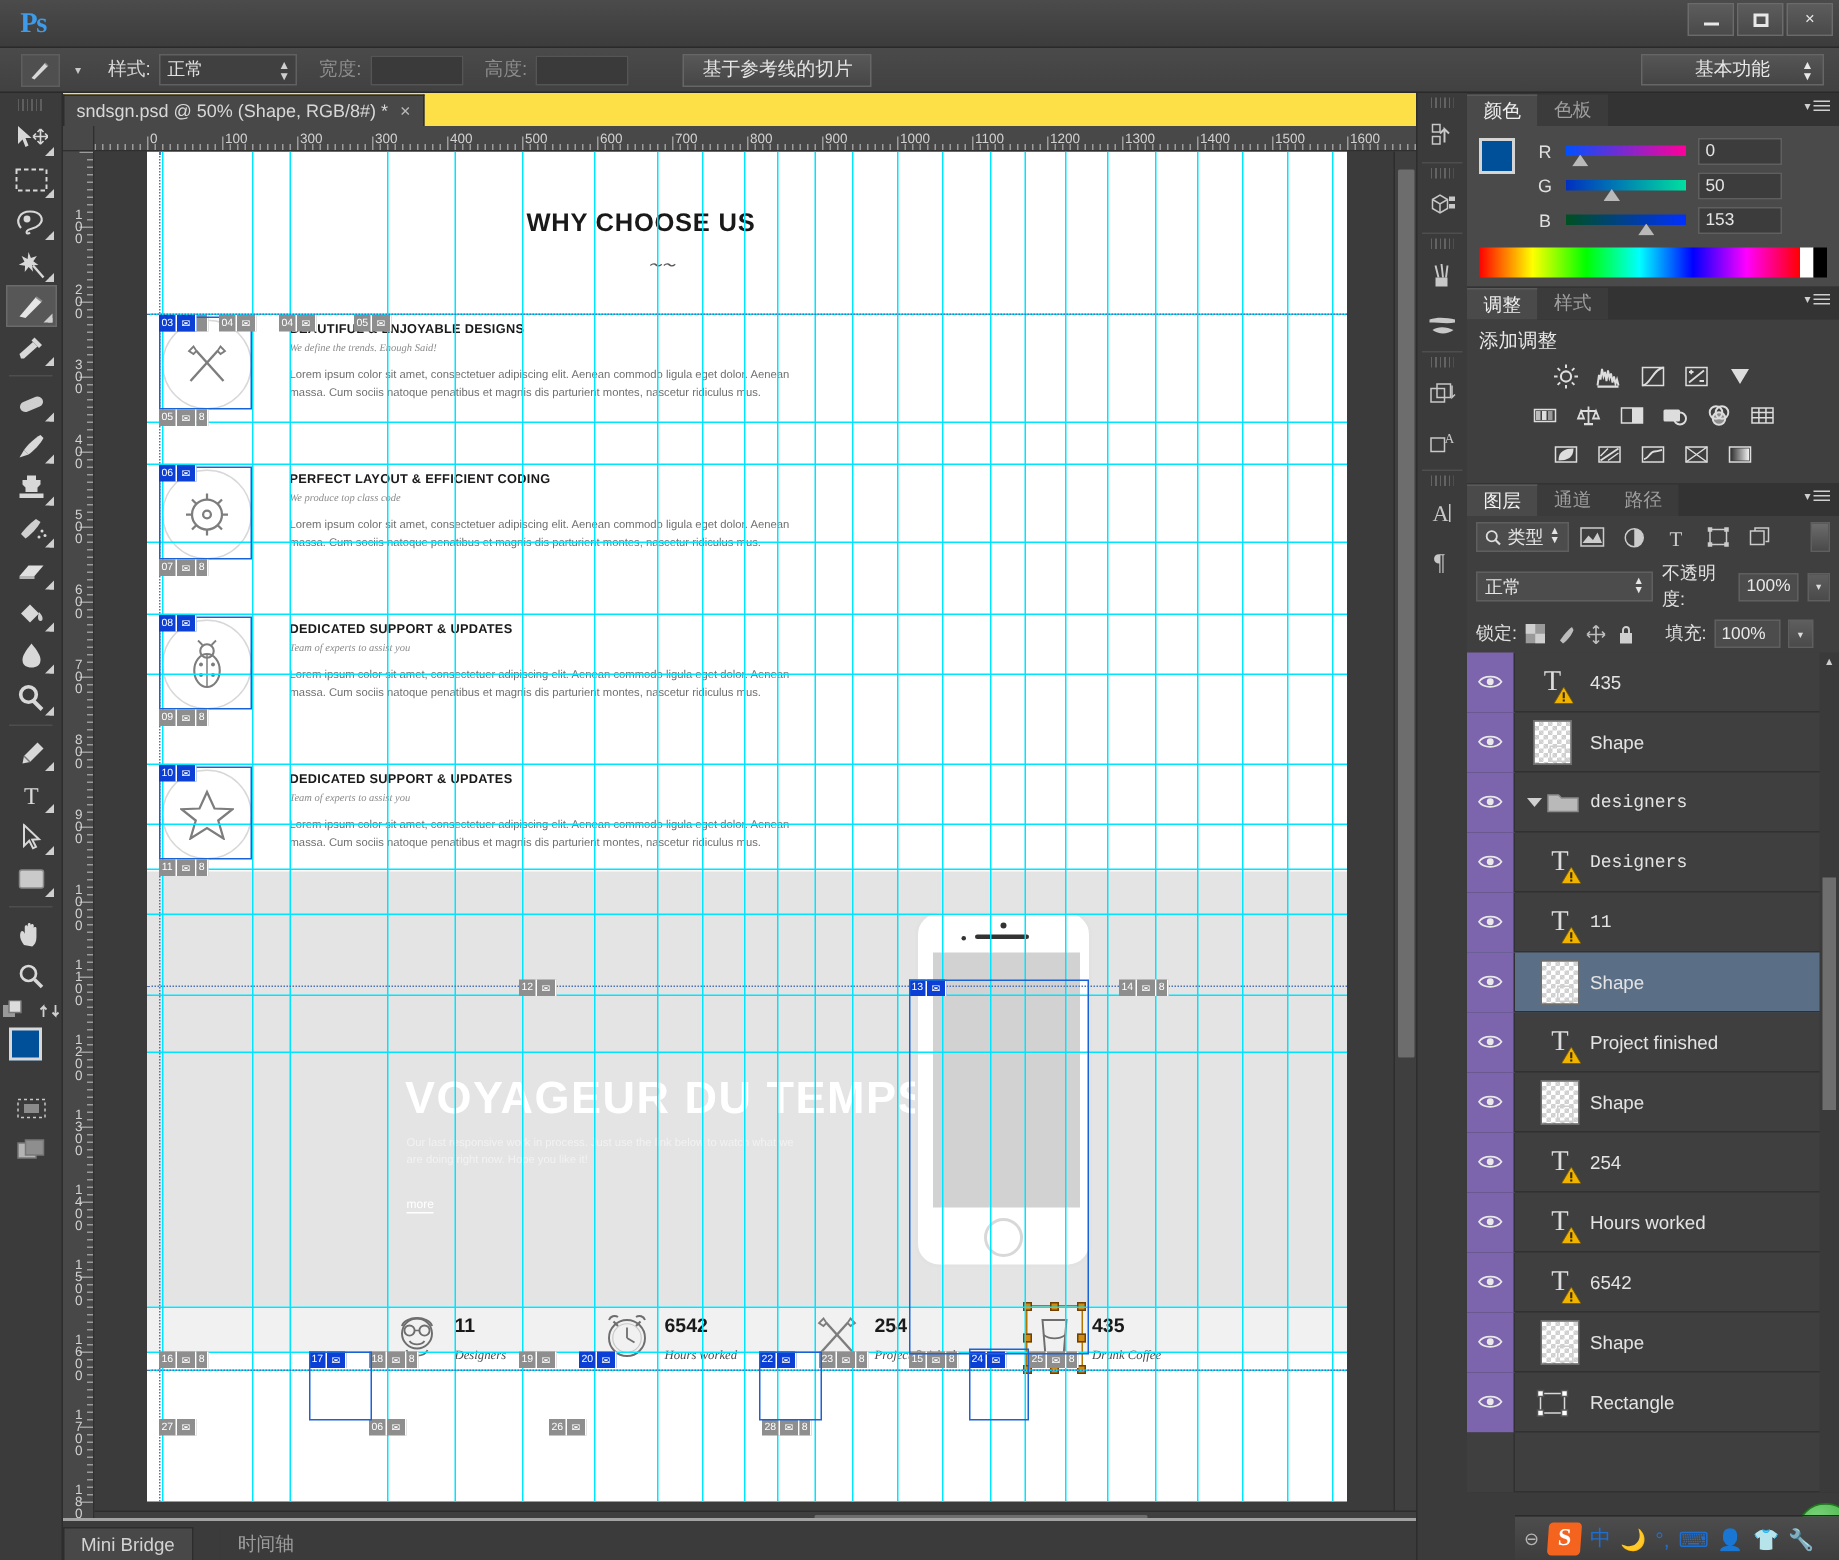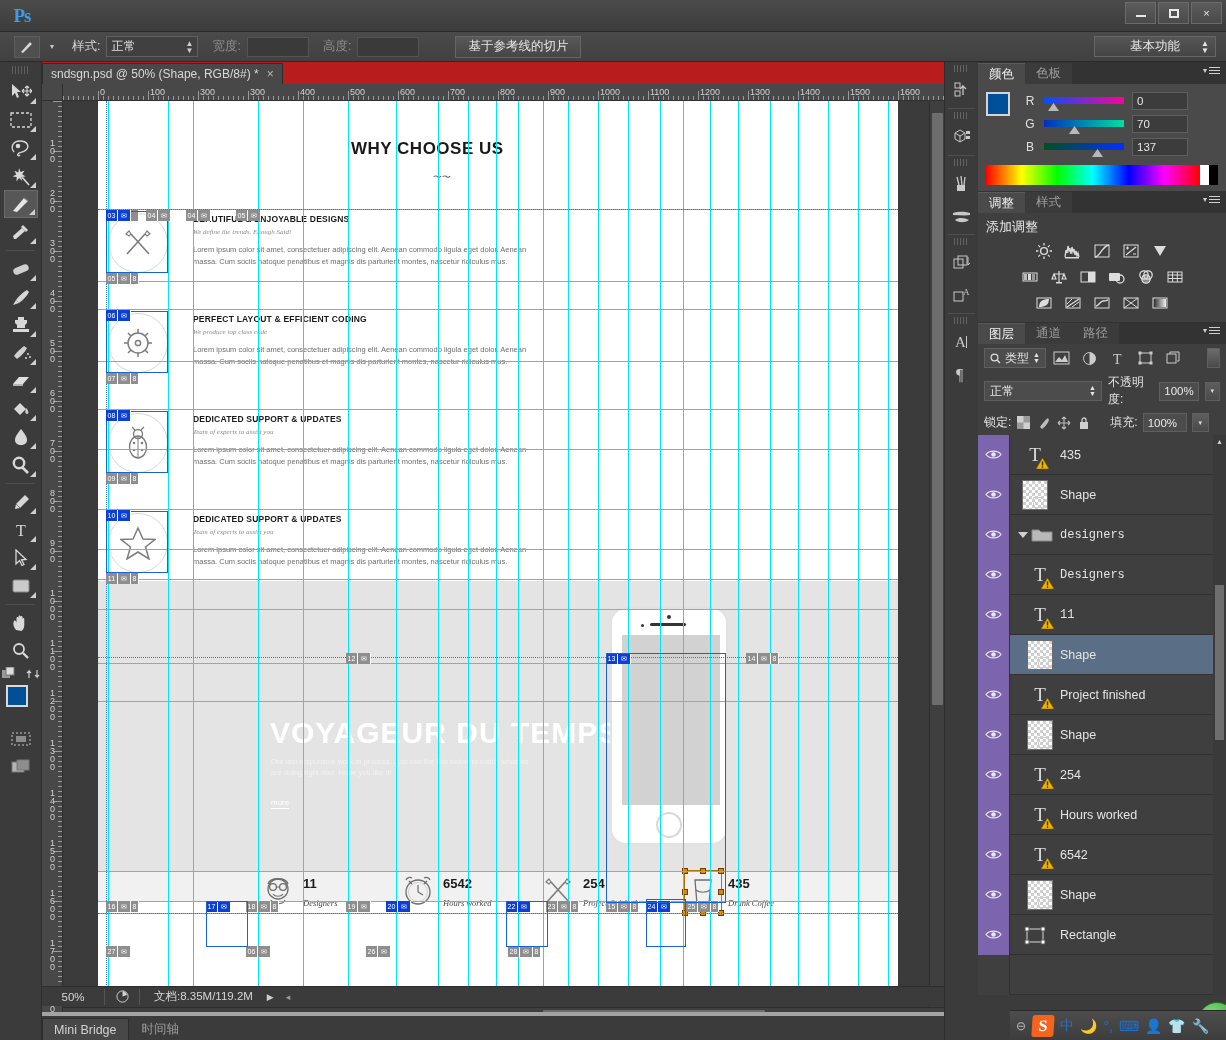--- a/index.html
+++ b/index.html
@@ -69,21 +69,21 @@
   .swatches { position:relative; width:34px; height:32px; margin:4px auto 0; }
   .sw-fg { position:absolute; left:2px; top:0; width:22px; height:22px;
     border:2px solid #d8d8d8; }
   .sw-bg { position:absolute; left:12px; top:10px; width:22px; height:22px;
     border:2px solid #a8a8a8; background:#fff; z-index:-1;}
   .tinyicons { display:flex; justify-content:center; gap:8px; margin-top:2px;}
 
   
   .docwin { position:absolute; left:42px; top:62px; width:902px; height:978px;
     background:#3b3b3b; }
-  .doctabs { height:22px; background:#b91c1c; display:flex; align-items:flex-end; }
+  .doctabs { height:22px; background:#fde047; display:flex; align-items:flex-end; }
   .doctab { height:21px; background:#484848; border:1px solid #2d2d2d;
     border-bottom:none; padding:0 8px; display:flex; align-items:center;
     gap:8px; color:#d8d8d8; font-size:12px; }
   .doctab .x { font-size:12px; color:#b8b8b8; }
   .ruler-corner { position:absolute; left:0; top:22px; width:21px; height:17px;
     background:#484848; border-right:1px solid #2f2f2f; border-bottom:1px solid #2f2f2f; }
   .ruler-h { position:absolute; left:21px; top:22px; width:881px; height:17px;
     background:#484848; border-bottom:1px solid #2f2f2f; overflow:hidden; }
   .ruler-v { position:absolute; left:0; top:39px; width:21px; height:920px;
     background:#484848; border-right:1px solid #2f2f2f; overflow:hidden; }
@@ -152,22 +152,22 @@
     background:#6d6d6d; border-radius:1px;}
 
   .statusbar { position:absolute; left:0; bottom:34px; width:902px; height:20px;
     background:#3b3b3b; display:flex; align-items:center; font-size:11.5px;
     color:#d6d6d6; border-top:1px solid #2d2d2d; }
   .sb-zoom { width:62px; text-align:center; }
   .sb-div { width:1px; height:16px; background:#555; }
   .sb-doc { padding-left:14px; }
 
   .bottomtabs { position:absolute; left:0; bottom:0; width:902px; height:28px;
-    background:#3b3b3b; display:flex; align-items:flex-end; gap:0;
-    border-top:4px solid #a3a3a3; }
+    background:#3b3b3b; display:flex; align-items:flex-end; gap:17px;
+    border-top:2px solid #a3a3a3; }
   .btab { height:22px; padding:0 11px; display:flex; align-items:center;
     font-size:12.5px; color:#d2d2d2; background:#484848; border:1px solid #2d2d2d;
     border-bottom:none; margin-right:1px; }
   .btab.inactive { background:#3b3b3b; color:#9c9c9c; border-color:transparent; }
 
   
   .rail { position:absolute; left:944px; top:62px; width:34px; height:978px;
     background:#3b3b3b; border-left:1px solid #2d2d2d; }
   .rail-grip { height:7px; margin:3px 9px 2px;
     background:repeating-linear-gradient(90deg,#636363 0 1px,transparent 1px 3px); }
@@ -1195,34 +1195,20 @@
       </div>
     </div>
 
     <div class="vsb">
       <div class="thumb"></div>
     </div>
     <div class="hsb">
       <div class="thumb"></div>
     </div>
 
-    <div class="statusbar">
-      <div class="sb-zoom">50%</div>
-      <div class="sb-div"></div>
-      <div style="width:34px;display:flex;align-items:center;justify-content:center;">
-        <svg width="13" height="13" viewBox="0 0 13 13">
-            <circle cx="6.5" cy="6.5" r="5.6" fill="none" stroke="#cfcfcf"></circle>
-            <path d="M6.5 6.5 L6.5 1 A5.5 5.5 0 0 1 11 5Z" fill="#cfcfcf"></path>
-          </svg>
-      </div>
-      <div class="sb-div"></div>
-      <div class="sb-doc">文档:8.35M/119.2M</div>
-      <div style="margin-left:14px;color:#cfcfcf;font-size:9px;">▶</div>
-      <div style="margin-left:12px;color:#9b9b9b;font-size:9px;">◂</div>
-    </div>
 
     <div class="bottomtabs">
       <div class="btab">Mini Bridge</div>
       <div class="btab inactive">时间轴</div>
     </div>
   </div>
 
   <div class="rail">
     <div class="rail-grip"></div>
     <div class="rail-item">
@@ -1314,29 +1300,29 @@
                 <div class="cp-thumb" style="left:4px"></div>
               </div>
               <div class="cp-val">0</div>
             </div>
             <div class="cp-row">
               <div class="cp-letter">G</div>
               <div class="cp-slider">
                 <div style="height:7px;background:linear-gradient(90deg,#0030c0,#00e0a0)"></div>
                 <div class="cp-thumb" style="left:25px"></div>
               </div>
-              <div class="cp-val">70</div>
+              <div class="cp-val">50</div>
             </div>
             <div class="cp-row">
               <div class="cp-letter">B</div>
               <div class="cp-slider">
                 <div style="height:7px;background:linear-gradient(90deg,#005020,#0030ff)"></div>
                 <div class="cp-thumb" style="left:48px"></div>
               </div>
-              <div class="cp-val">137</div>
+              <div class="cp-val">153</div>
             </div>
           </div>
       </div>
       <div class="spectrum">
         <div class="grad"></div>
           <div class="wk"></div>
           <div class="bk"></div>
       </div>
     </div>
 

